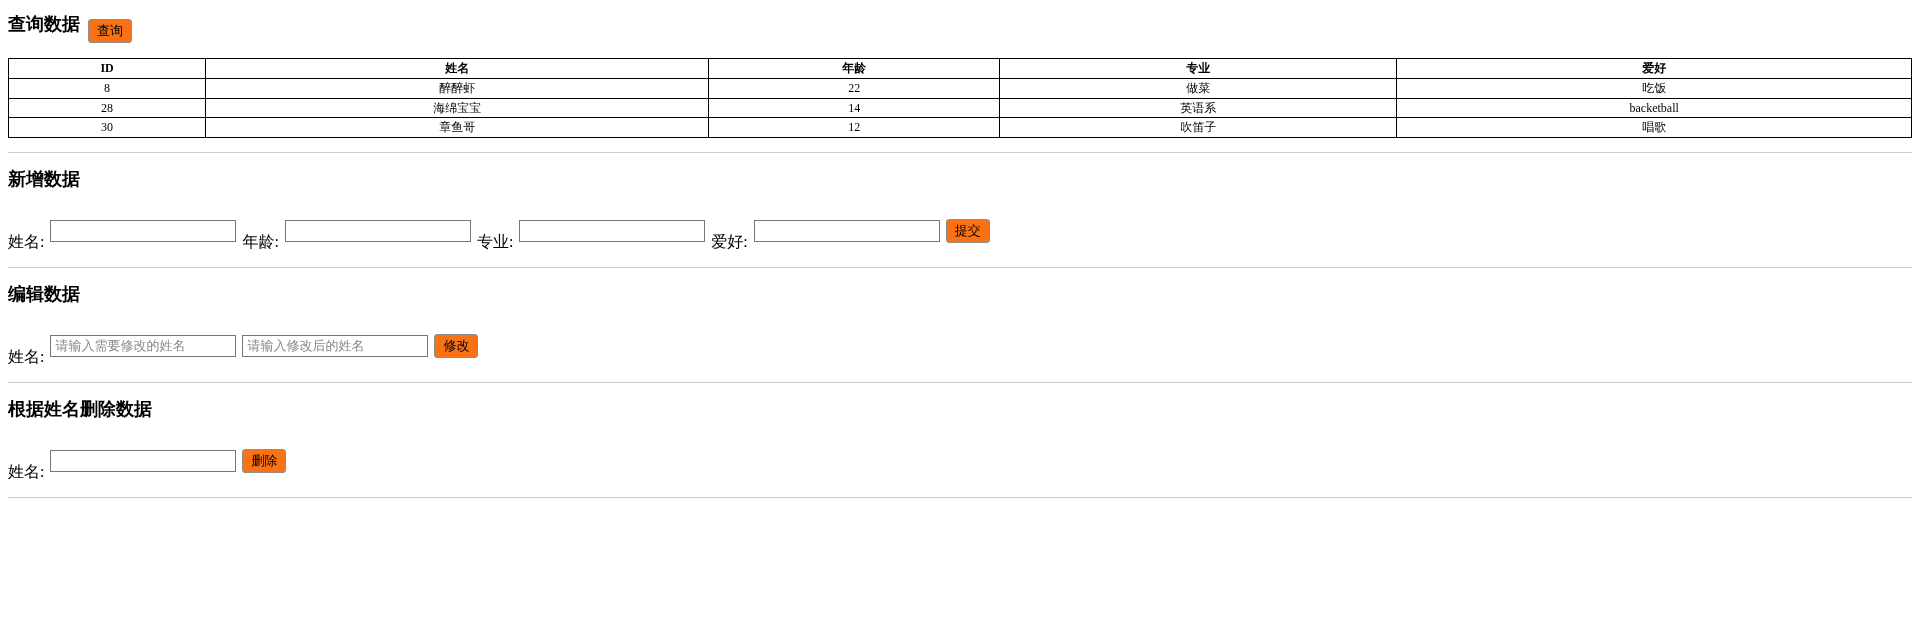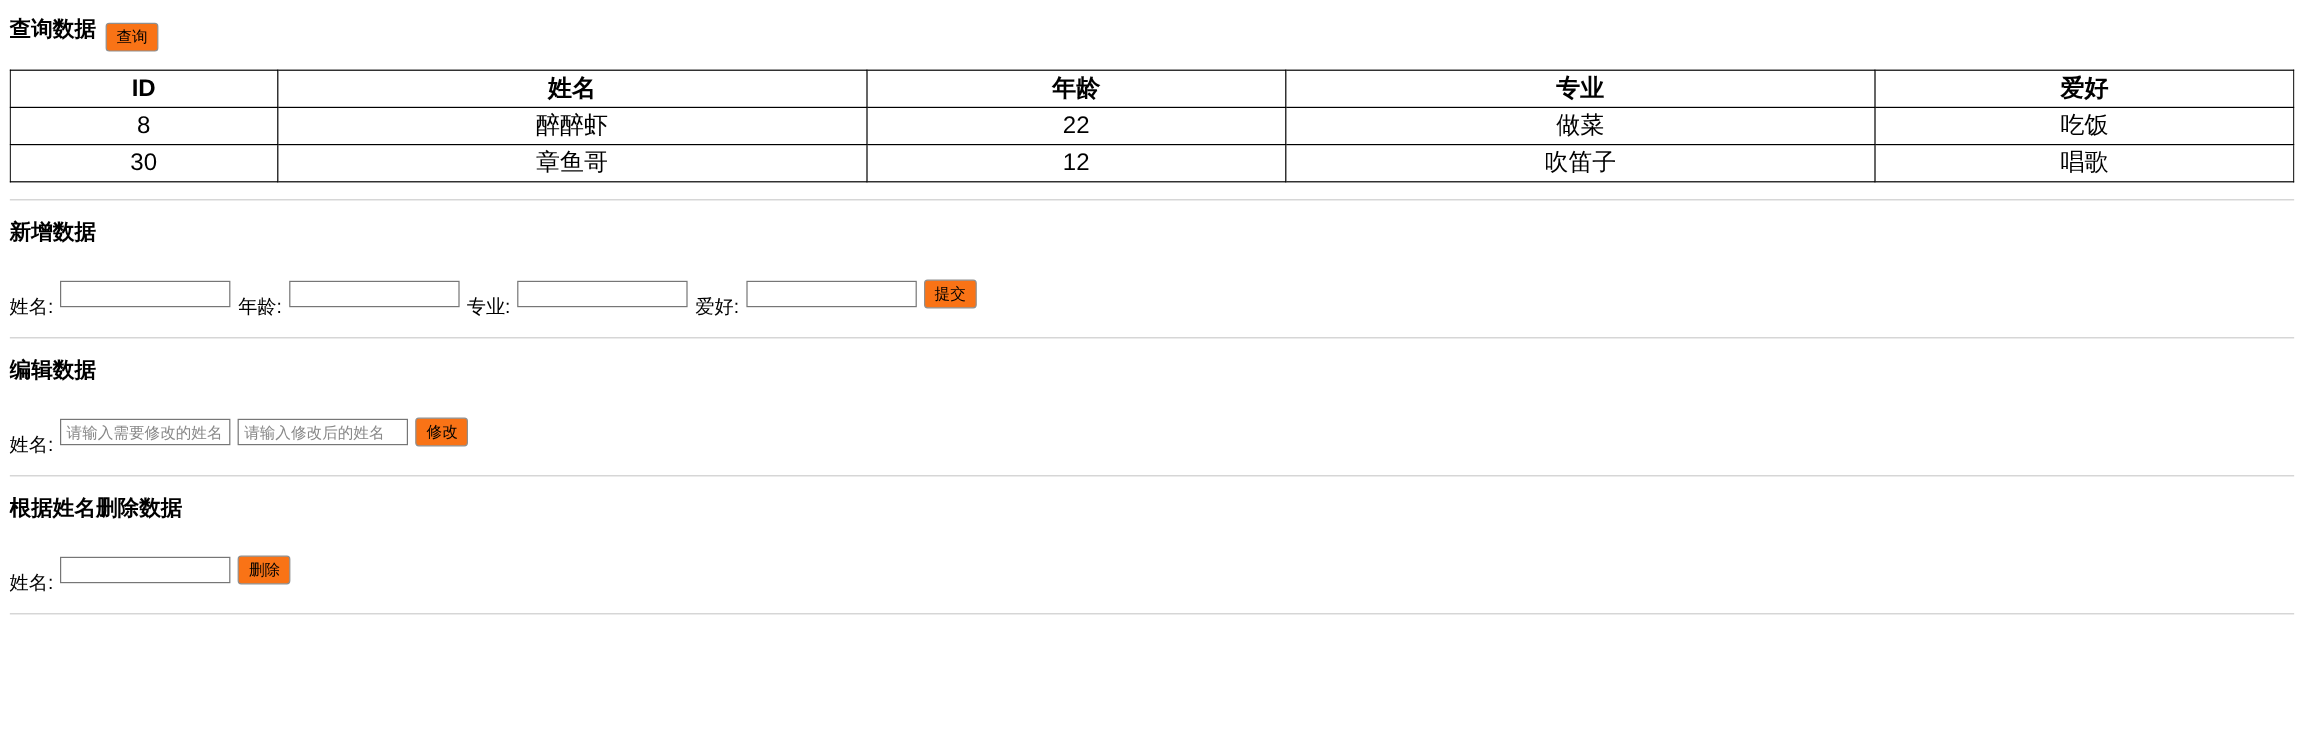--- a/index.html
+++ b/index.html
@@ -35,21 +35,21 @@
     }
     table {
       width: 100%;
       border-collapse: collapse;
       margin-top: 6px;
     }
     th, td {
       border: 1px solid #000;
       text-align: center;
       padding: 1px 4px;
-      font-size: 20px;
+      font-size: 12px;
       line-height: 1.4;
     }
     th {
       font-weight: bold;
     }
     hr {
       border: none;
       border-top: 1px solid #ccc;
       margin: 14px 0;
     }
@@ -61,28 +61,29 @@
     }
     .form-row label {
       font-size: 16px;
       margin-top: 23px;
     }
     input[type="text"] {
       font-family: inherit;
       font-size: 13px;
       padding: 2px 4px;
       border: 1px solid #767676;
-      width: 142px;
+      width: 186px;
       height: 22px;
     }
     input[type="text"]::placeholder {
       color: #888;
     }
     .section {
       margin-top: 4px;
+      font-family: Liberation Serif, serif;
     }
     .section h3.block {
       display: block;
       margin-bottom: 18px;
       margin-top: 11px;
     }
   </style>
 </head>
 <body>
 
@@ -101,20 +102,27 @@
           <th>爱好</th>
         </tr>
     </thead>
     <tbody>
         <tr>
           <td>8</td>
           <td>醉醉虾</td>
           <td>22</td>
           <td>做菜</td>
           <td>吃饭</td>
+        </tr>
+        <tr>
+          <td>28</td>
+          <td>海绵宝宝</td>
+          <td>14</td>
+          <td>英语系</td>
+          <td>backetball</td>
         </tr>
         <tr>
           <td>30</td>
           <td>章鱼哥</td>
           <td>12</td>
           <td>吹笛子</td>
           <td>唱歌</td>
         </tr>
       </tbody>
   </table>

